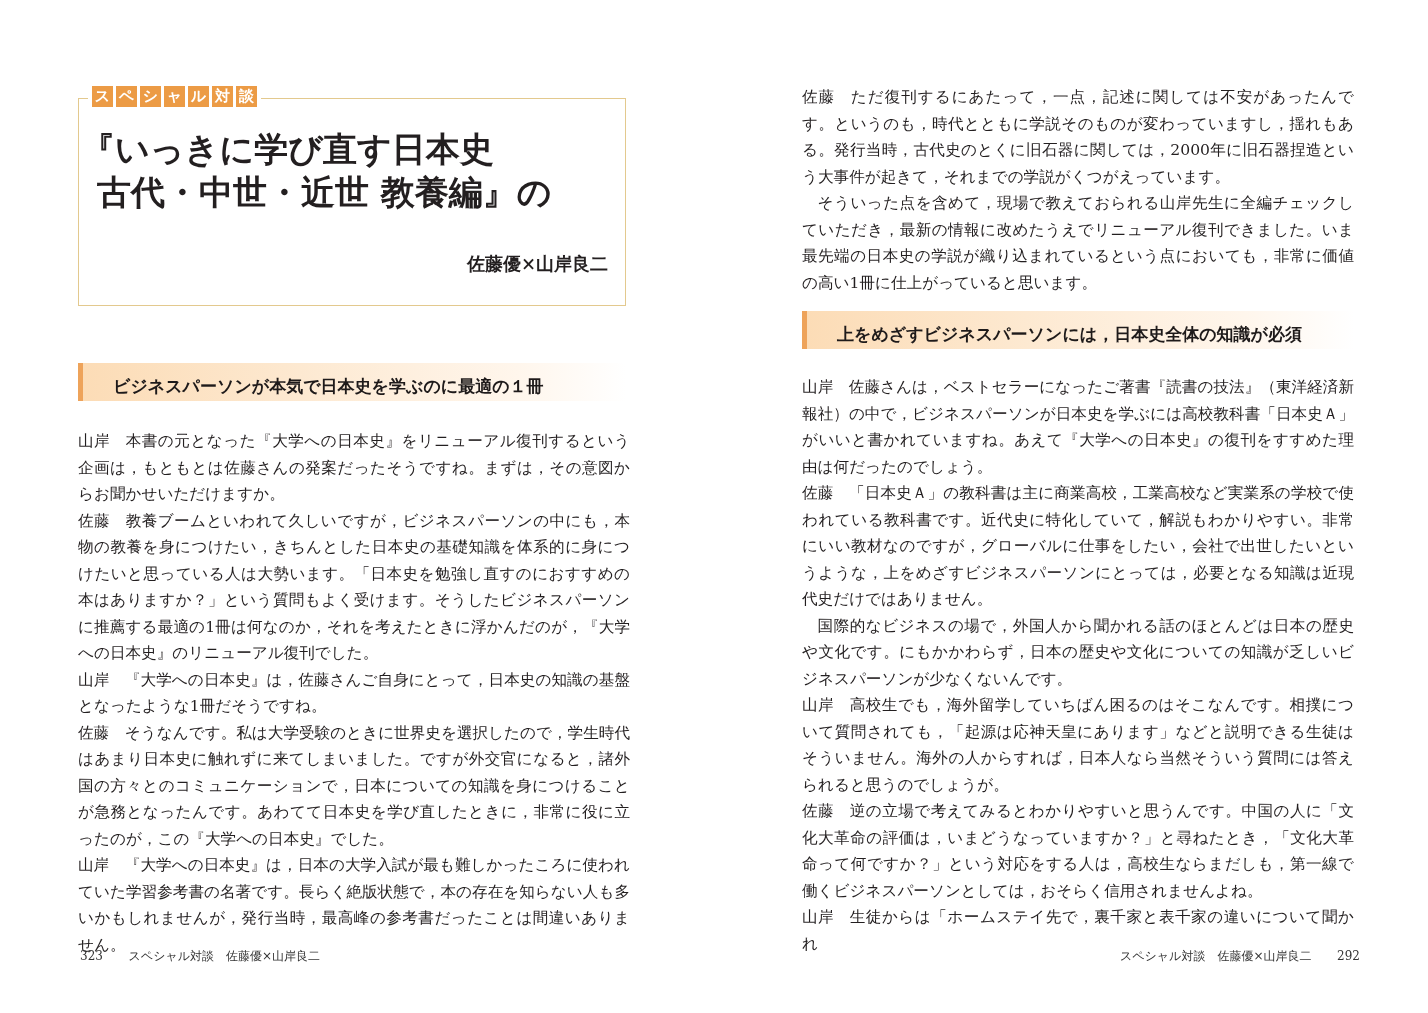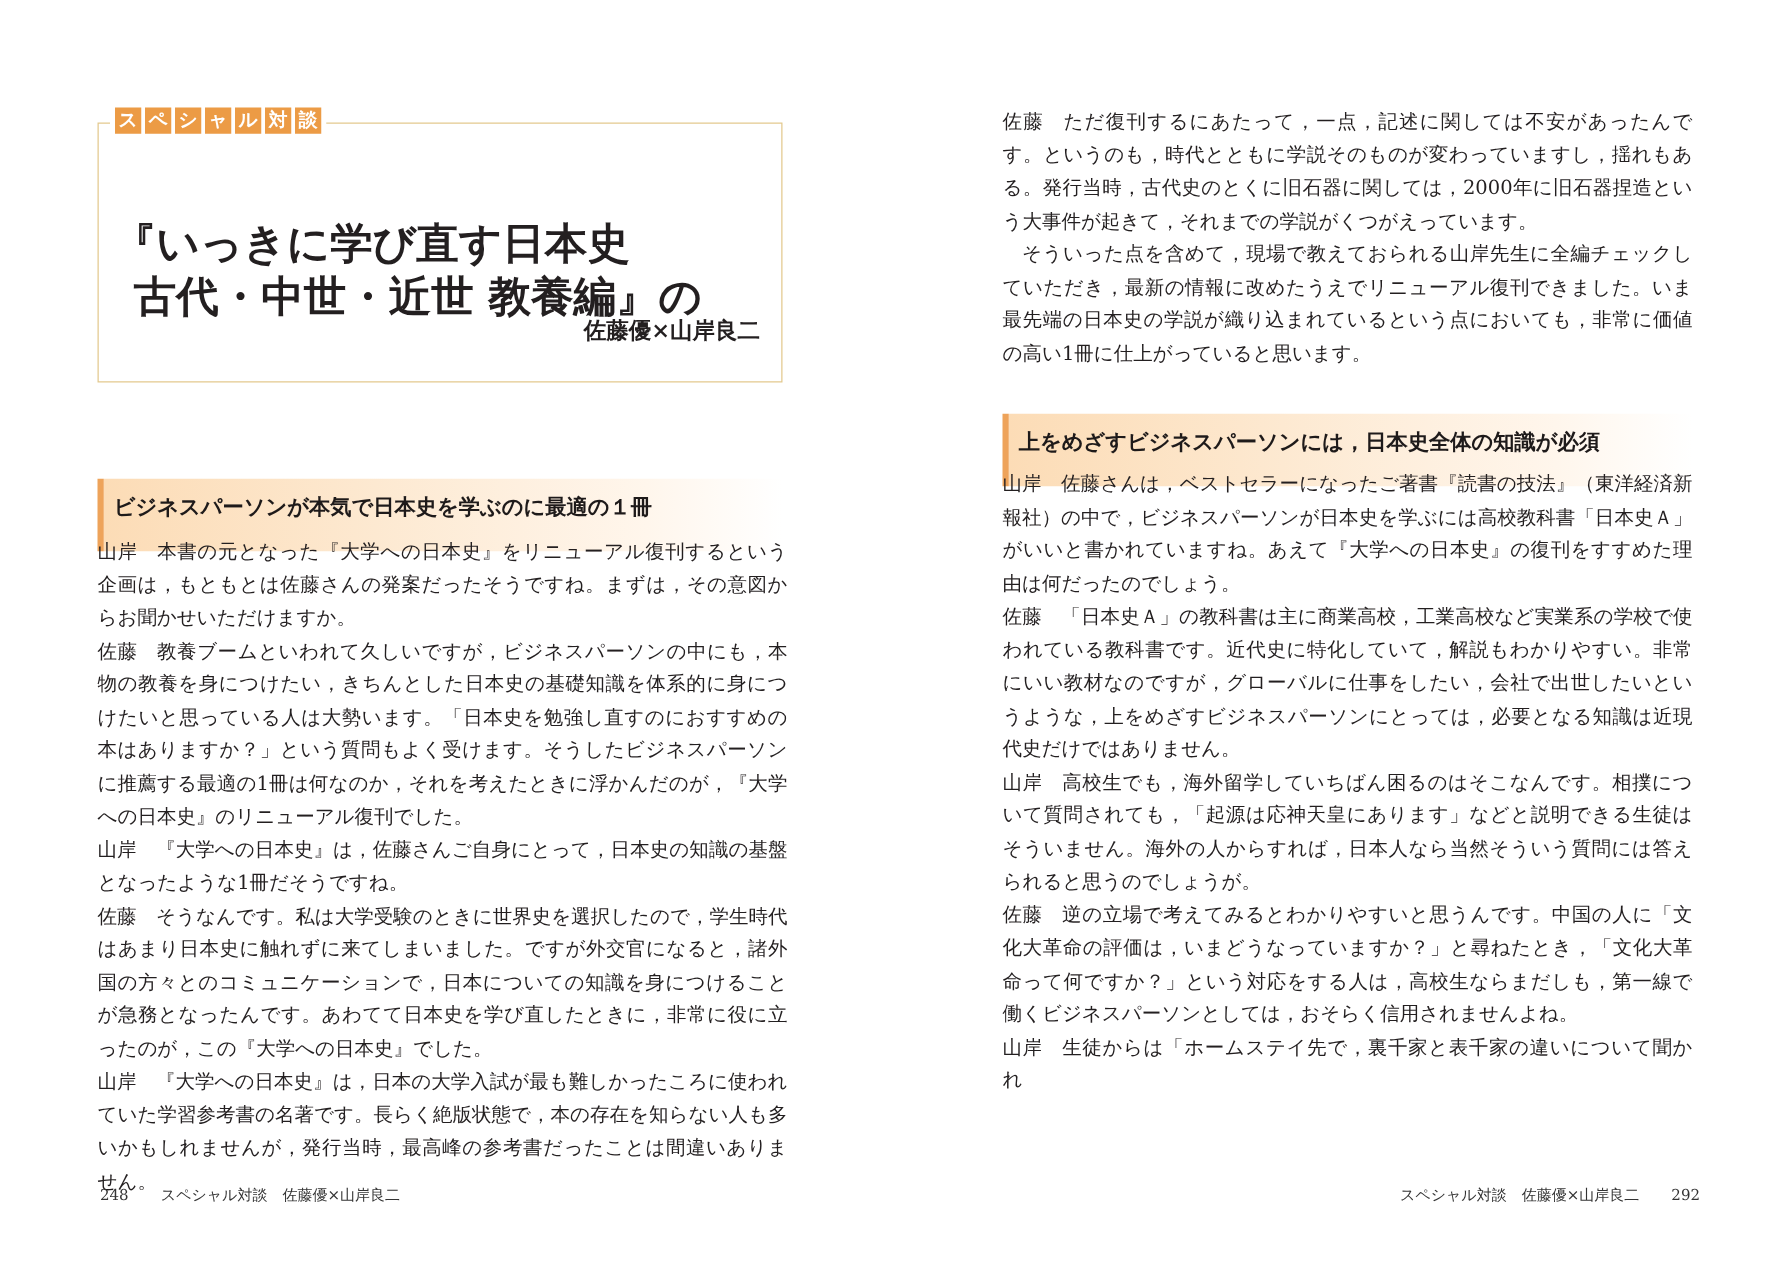--- a/index.html
+++ b/index.html
@@ -18,35 +18,35 @@
   }
   .series-label {
     position:absolute; left:88px; top:86px; display:flex; gap:3px; background:#fff; padding:0 4px 0 4px;
   }
   .series-label span {
     display:inline-block; width:21px; height:21px; background:#ec9b45; color:#fff;
     font-family:"DejaVu Sans","Liberation Sans",sans-serif; font-weight:bold; font-size:15px;
     line-height:21px; text-align:center;
   }
   .title-main {
-    position:absolute; left:91px; top:128px; font-size:34px; line-height:43px; font-weight:bold;
-    letter-spacing:0px; color:#231f20; white-space:nowrap;margin-top:46px;
+    position:absolute; left:81px; top:128px; font-size:34px; line-height:43px; font-weight:bold;
+    letter-spacing:0px; color:#231f20; white-space:nowrap;
   }
   .title-main div:nth-child(2), .title-main div:nth-child(3) { padding-left:16px;text-align:right; }
   .title-authors {
     position:absolute; right:106px; top:252px; font-size:18px; font-weight:bold; white-space:nowrap;
   }
 
   
   .section-head {
-    position:absolute; height:58px; box-sizing:border-box;
+    position:absolute; height:38px; box-sizing:border-box;
     border-left:5px solid #eea35a;
     background:linear-gradient(90deg, #fcdcb6 0%, #fde9d1 40%, #fff6ec 80%, #ffffff 100%);
     font-family:"DejaVu Sans","Liberation Sans",sans-serif; font-weight:bold; font-size:17px;
-    line-height:46px; padding-left:8px; color:#1e1a1a; white-space:nowrap;margin-top:20px;
+    line-height:46px; padding-left:30px; color:#1e1a1a; white-space:nowrap;
   }
 
   
   .body { position:absolute; width:552px; font-size:15.6px; line-height:26.5px; text-align:justify; }
   .para { margin:0; }
   .para.indent { text-indent:1em; }
   .speaker {
     font-family:"DejaVu Sans","Liberation Sans",sans-serif; font-weight:normal; margin-right:1em;
   }
 
@@ -81,37 +81,38 @@
 
   <div class="body" style="left:78px; top:428px;">
     <p class="para"><span class="speaker">山岸</span><span>本書の元となった『大学への日本史』をリニューアル復刊するという企画は，もともとは佐藤さんの発案だったそうですね。まずは，その意図からお聞かせいただけますか。</span></p>
     <p class="para"><span class="speaker">佐藤</span><span>教養ブームといわれて久しいですが，ビジネスパーソンの中にも，本物の教養を身につけたい，きちんとした日本史の基礎知識を体系的に身につけたいと思っている人は大勢います。「日本史を勉強し直すのにおすすめの本はありますか？」という質問もよく受けます。そうしたビジネスパーソンに推薦する最適の1冊は何なのか，それを考えたときに浮かんだのが，『大学への日本史』のリニューアル復刊でした。</span></p>
     <p class="para"><span class="speaker">山岸</span><span>『大学への日本史』は，佐藤さんご自身にとって，日本史の知識の基盤となったような1冊だそうですね。</span></p>
     <p class="para"><span class="speaker">佐藤</span><span>そうなんです。私は大学受験のときに世界史を選択したので，学生時代はあまり日本史に触れずに来てしまいました。ですが外交官になると，諸外国の方々とのコミュニケーションで，日本についての知識を身につけることが急務となったんです。あわてて日本史を学び直したときに，非常に役に立ったのが，この『大学への日本史』でした。</span></p>
     <p class="para"><span class="speaker">山岸</span><span>『大学への日本史』は，日本の大学入試が最も難しかったころに使われていた学習参考書の名著です。長らく絶版状態で，本の存在を知らない人も多いかもしれませんが，発行当時，最高峰の参考書だったことは間違いありません。</span></p>
   </div>
 
   <div class="footer" style="left:80px;">
-    <span class="num">248</span>
+    <span class="num">323</span>
     <span style="display:inline-block; width:18px;"></span>
     <span>スペシャル対談　佐藤優×山岸良二</span>
   </div>
 </div>
 
 <div class="page page-right">
   <div class="body" style="left:88px; top:84px;">
     <p class="para"><span class="speaker">佐藤</span><span>ただ復刊するにあたって，一点，記述に関しては不安があったんです。というのも，時代とともに学説そのものが変わっていますし，揺れもある。発行当時，古代史のとくに旧石器に関しては，2000年に旧石器捏造という大事件が起きて，それまでの学説がくつがえっています。</span></p>
     <p class="para indent"><span>そういった点を含めて，現場で教えておられる山岸先生に全編チェックしていただき，最新の情報に改めたうえでリニューアル復刊できました。いま最先端の日本史の学説が織り込まれているという点においても，非常に価値の高い1冊に仕上がっていると思います。</span></p>
   </div>
 
   <div class="section-head" style="left:88px; top:311px; width:552px;">上をめざすビジネスパーソンには，日本史全体の知識が必須</div>
 
   <div class="body" style="left:88px; top:374px;">
     <p class="para"><span class="speaker">山岸</span><span>佐藤さんは，ベストセラーになったご著書『読書の技法』（東洋経済新報社）の中で，ビジネスパーソンが日本史を学ぶには高校教科書「日本史Ａ」がいいと書かれていますね。あえて『大学への日本史』の復刊をすすめた理由は何だったのでしょう。</span></p>
     <p class="para"><span class="speaker">佐藤</span><span>「日本史Ａ」の教科書は主に商業高校，工業高校など実業系の学校で使われている教科書です。近代史に特化していて，解説もわかりやすい。非常にいい教材なのですが，グローバルに仕事をしたい，会社で出世したいというような，上をめざすビジネスパーソンにとっては，必要となる知識は近現代史だけではありません。</span></p>
+    <p class="para indent"><span>国際的なビジネスの場で，外国人から聞かれる話のほとんどは日本の歴史や文化です。にもかかわらず，日本の歴史や文化についての知識が乏しいビジネスパーソンが少なくないんです。</span></p>
     <p class="para"><span class="speaker">山岸</span><span>高校生でも，海外留学していちばん困るのはそこなんです。相撲について質問されても，「起源は応神天皇にあります」などと説明できる生徒はそういません。海外の人からすれば，日本人なら当然そういう質問には答えられると思うのでしょうが。</span></p>
     <p class="para"><span class="speaker">佐藤</span><span>逆の立場で考えてみるとわかりやすいと思うんです。中国の人に「文化大革命の評価は，いまどうなっていますか？」と尋ねたとき，「文化大革命って何ですか？」という対応をする人は，高校生ならまだしも，第一線で働くビジネスパーソンとしては，おそらく信用されませんよね。</span></p>
     <p class="para"><span class="speaker">山岸</span><span>生徒からは「ホームステイ先で，裏千家と表千家の違いについて聞かれ</span></p>
   </div>
 
   <div class="footer" style="right:68px;">
     <span>スペシャル対談　佐藤優×山岸良二</span>
     <span style="display:inline-block; width:18px;"></span>
     <span class="num">292</span>
   </div>

